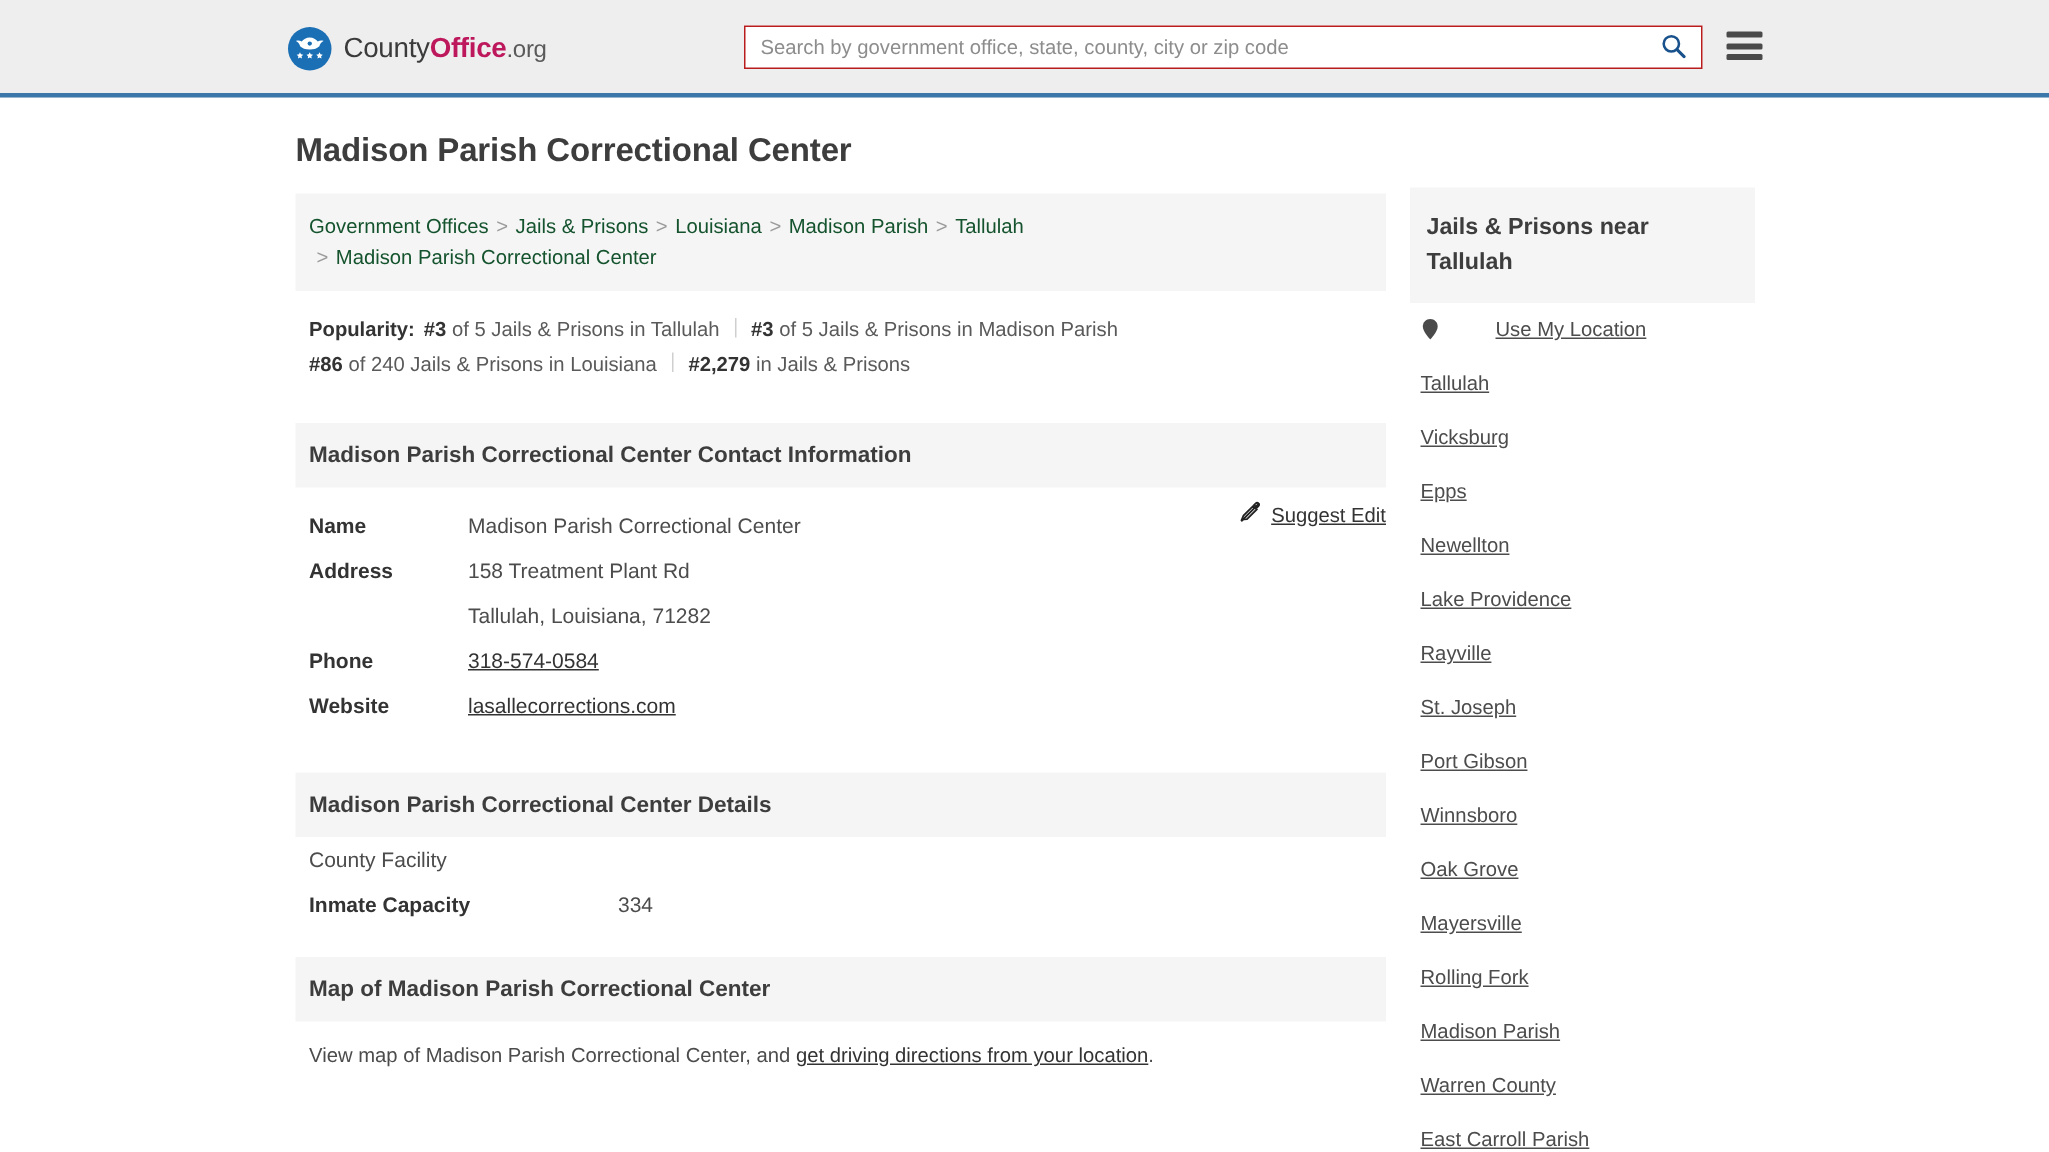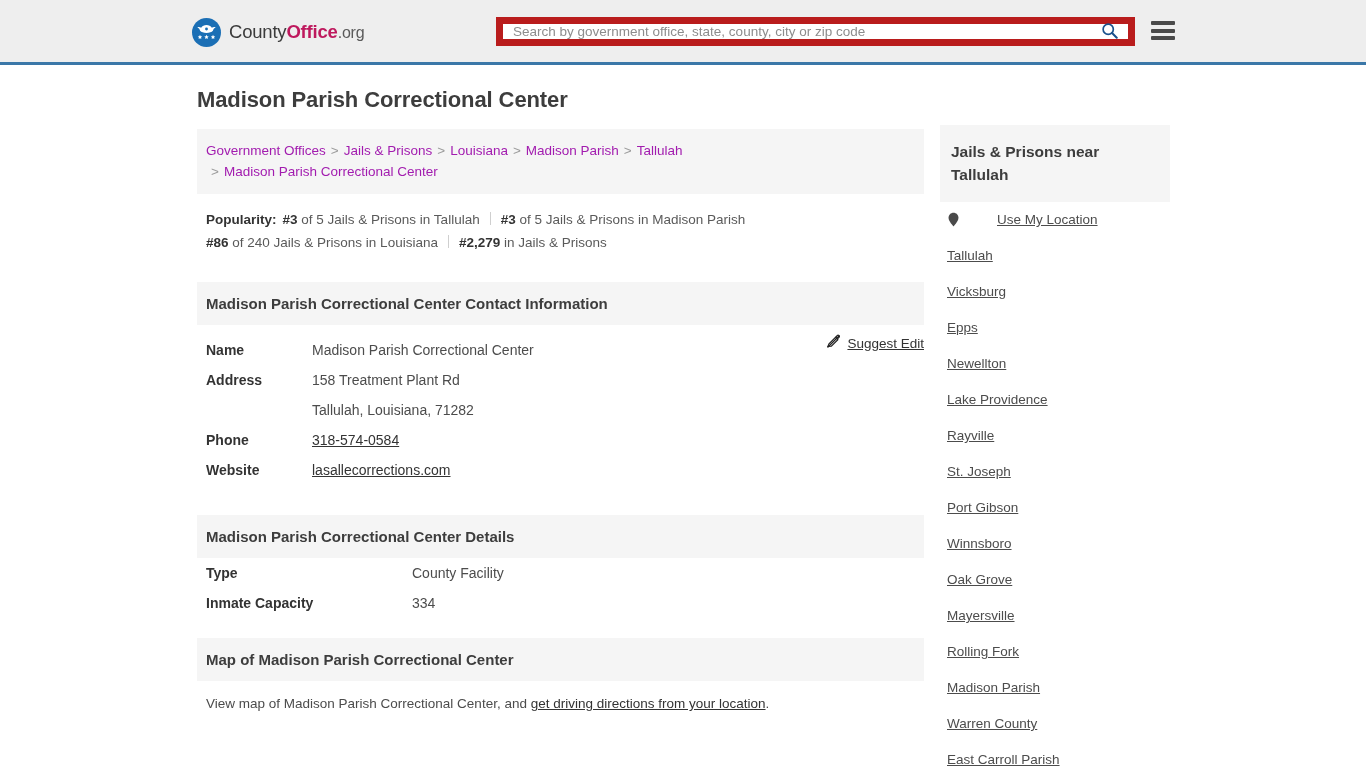--- a/index.html
+++ b/index.html
@@ -57,21 +57,21 @@
   .logo-text .county { color: #3b3b3b; }
   .logo-text .org { color: #5a5a5a; font-size: 16px; margin-top: 32px; }
 
   .search-box {
     position: absolute;
     left: 496px;
     top: 17px;
     width: 639px;
     height: 29px;
     background: #ffffff;
-    border: 7px solid #b91c1c;
+    border: 1px solid #b91c1c;
     display: flex;
     align-items: center;
     box-sizing: border-box;
   }
   .search-input {
     border: none;
     outline: none;
     background: transparent;
     font-family: "Liberation Sans", sans-serif;
     font-size: 13.5px;
@@ -138,21 +138,21 @@
 
   
   .breadcrumb {
     background: #f5f5f5;
     padding: 11px 9px 12px 9px;
     font-size: 13.5px;
     line-height: 21px;
     color: #4c4c4c;
   }
   .breadcrumb a {
-    color: #a21caf;
+    color: #14532d;
     text-decoration: none;
   }
   .breadcrumb .sep {
     color: #9b9b9b;
     margin: 0 5px;
   }
 
   
   .popularity {
     padding: 14px 9px 6px 9px;
@@ -365,21 +365,20 @@
         <div class="info-val"><a>318-574-0584</a></div>
       </div>
       <div class="info-row">
         <div class="info-key">Website</div>
         <div class="info-val"><a>lasallecorrections.com</a></div>
       </div>
     </div>
 
     <div class="section-bar" style="margin-top:30px">Madison Parish Correctional Center Details</div>
     <div class="detail-row">
-      <div class="detail-key">Type</div>
       <div class="detail-val">County Facility</div>
     </div>
     <div class="detail-row">
       <div class="detail-key">Inmate Capacity</div>
       <div class="detail-val">334</div>
     </div>
 
     <div class="section-bar" style="margin-top:20px">Map of Madison Parish Correctional Center</div>
     <div class="map-desc"><span>View map of Madison Parish Correctional Center, and </span><a>get driving directions from your location</a><span>.</span></div>
 

